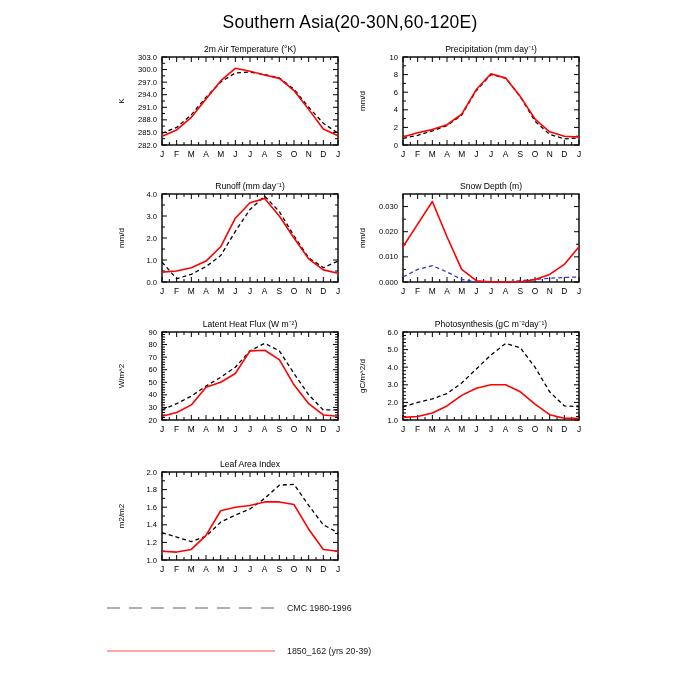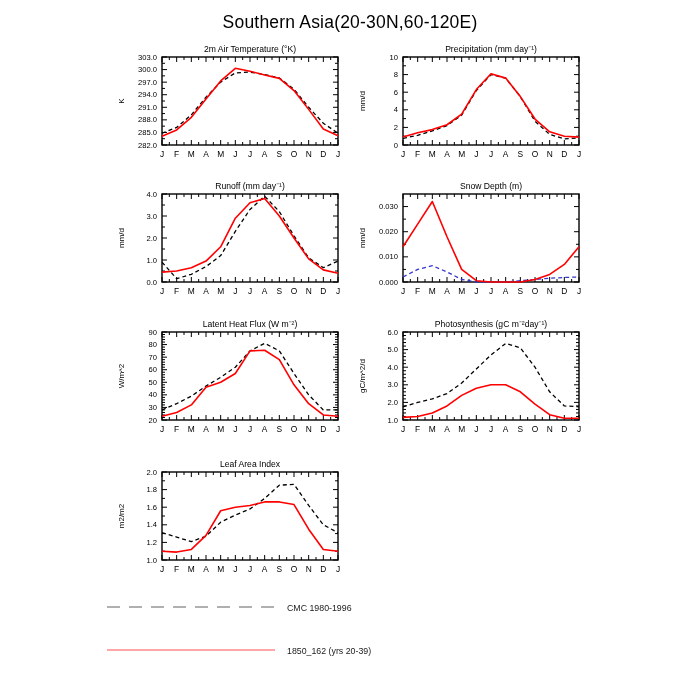--- a/index.html
+++ b/index.html
@@ -5,21 +5,21 @@
   html,body{margin:0;padding:0;background:#ffffff;}
   #screen{
     position:relative;width:700px;height:700px;background:#ffffff;overflow:hidden;
     font-family:"Liberation Sans", sans-serif;color:#000;
   }
   #main-title{
     position:absolute;top:12px;left:0;width:700px;text-align:center;
     font-size:17.5px;letter-spacing:0.2px;color:#000;
   }
   #charts-canvas{position:absolute;left:0;top:0;}
-  .legend-row{position:absolute;left:105px;display:flex;height:10px;}
+  .legend-row{position:absolute;left:105px;display:flex;align-items:center;height:10px;}
   .legend-row svg{display:block;margin-right:10px;}
   .legend-label{font-size:8.8px;white-space:nowrap;color:#1a1a1a;}
 </style>
 </head>
 <body>
 
 <div id="screen">
   <div id="main-title">Southern Asia(20-30N,60-120E)</div>
 
   <svg id="charts-canvas" width="700" height="592" viewBox="0 0 700 592">

